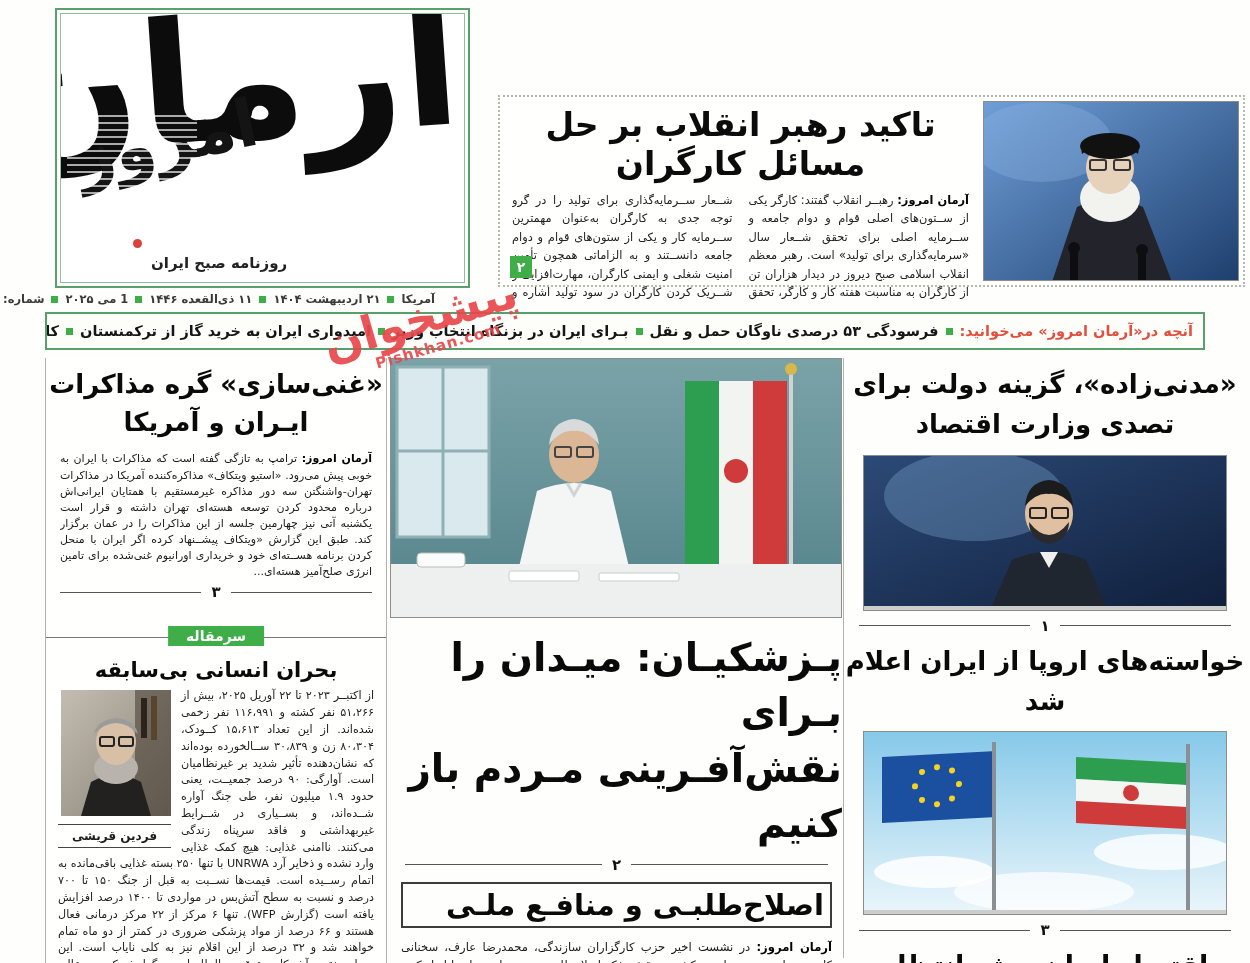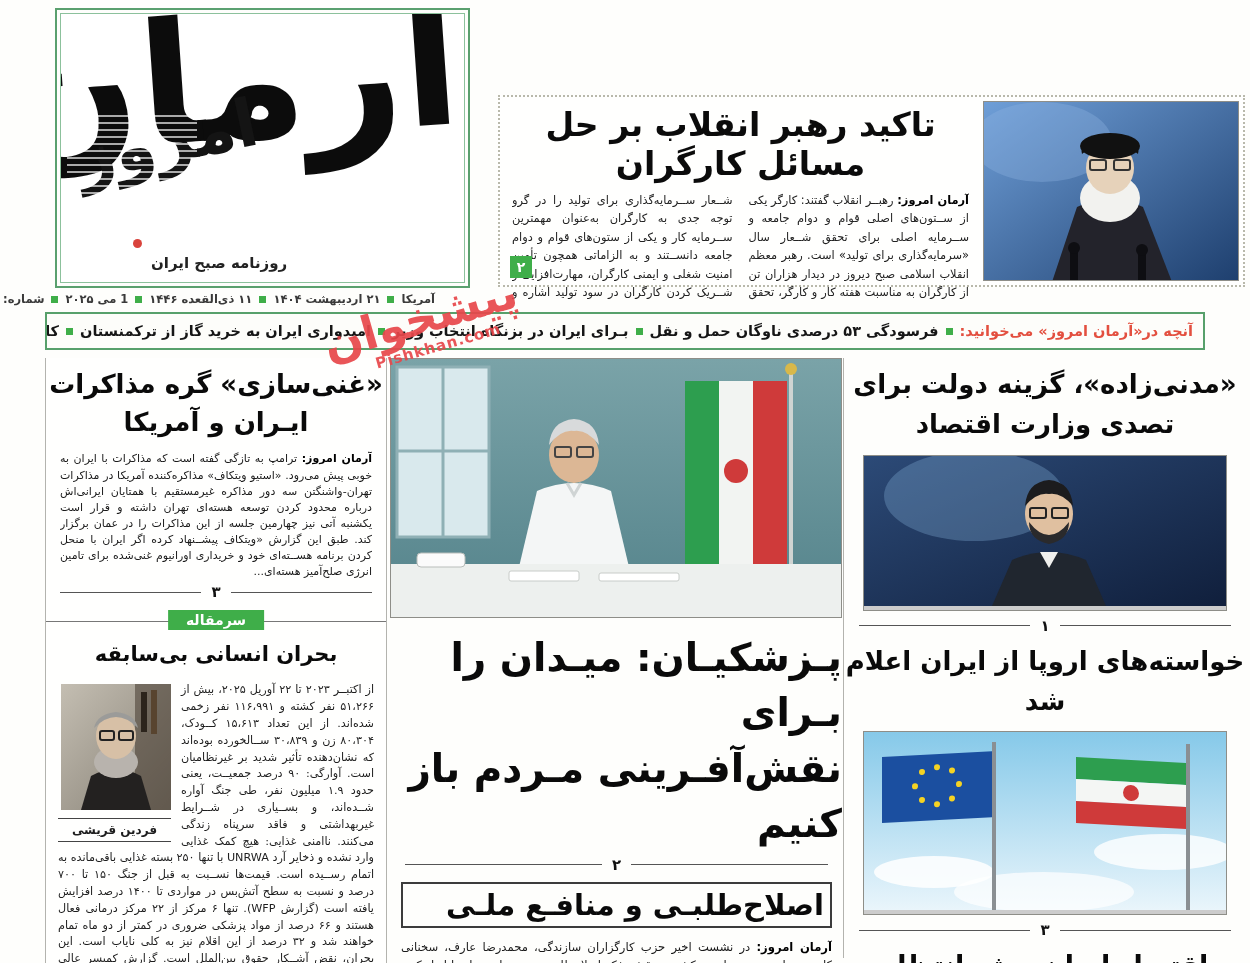--- a/index.html
+++ b/index.html
@@ -45,24 +45,24 @@
   .pgnum{display:flex;align-items:center;gap:10px;margin:4px 14px;}
   .pgnum .rule{flex:1;height:1px;background:#555;}
   .pgnum .n{font-size:15px;font-weight:bold;color:#111;}
   .headline-2l{font-weight:bold;text-align:center;color:#0a0a0a;letter-spacing:-1px;}
   .photo-frame{border:1px solid #8e8e88;background:#ccc;overflow:hidden;}
 
   
   #col-left{position:absolute;top:358px;right:863px;left:45px;bottom:0;border-right:1px solid #b3b3ae;border-left:1px solid #b3b3ae;background:#fffffe;}
   .talks-h{font-size:26px;line-height:1.45;margin-top:8px;text-align:center;}
   .talks-body{margin:10px 14px 0;font-size:11px;line-height:1.47;text-align:justify;height:128px;overflow:hidden;}
-  .ed-divider{position:relative;margin:9px 0 0;height:24px;}
+  .ed-divider{position:relative;margin:25px 0 0;height:24px;}
   .ed-divider .line{position:absolute;top:11px;right:0;left:0;height:1px;background:#777;}
   .ed-label{position:absolute;top:0;right:50%;transform:translateX(50%);background:#3fae49;color:#fff;font-size:14px;font-weight:bold;padding:2px 18px;}
-  .ed-title{font-size:21px;font-weight:bold;text-align:center;margin:8px 0 16px;color:#0a0a0a;}
+  .ed-title{font-size:21px;font-weight:bold;text-align:center;margin:8px 0 6px;color:#0a0a0a;}
   .ed-body{margin:4px 12px 0;font-size:11.2px;line-height:1.5;text-align:justify;color:#1e1e1e;overflow:hidden;height:296px;}
   .ed-photo{float:left;width:113px;margin:2px 10px 4px 0;}
   .ed-photo .cap{border-top:1px solid #444;border-bottom:1px solid #444;text-align:center;font-size:12px;font-weight:bold;padding:2px 0;margin-top:2px;}
 
   
   #col-center{position:absolute;top:358px;right:408px;left:391px;bottom:0;}
   .center-photo{width:452px;height:260px;}
   .pez-h{font-size:39px;line-height:1.42;margin-top:12px;text-align:right;}
   .reform-box{border:2px solid #3c3c3c;margin:8px 10px 0;padding:4px 6px;text-align:right;font-size:29px;font-weight:bold;letter-spacing:-1px;color:#0a0a0a;}
   .reform-body{margin:10px 10px 0;font-size:11.6px;line-height:1.6;text-align:justify;height:100px;overflow:hidden;}

